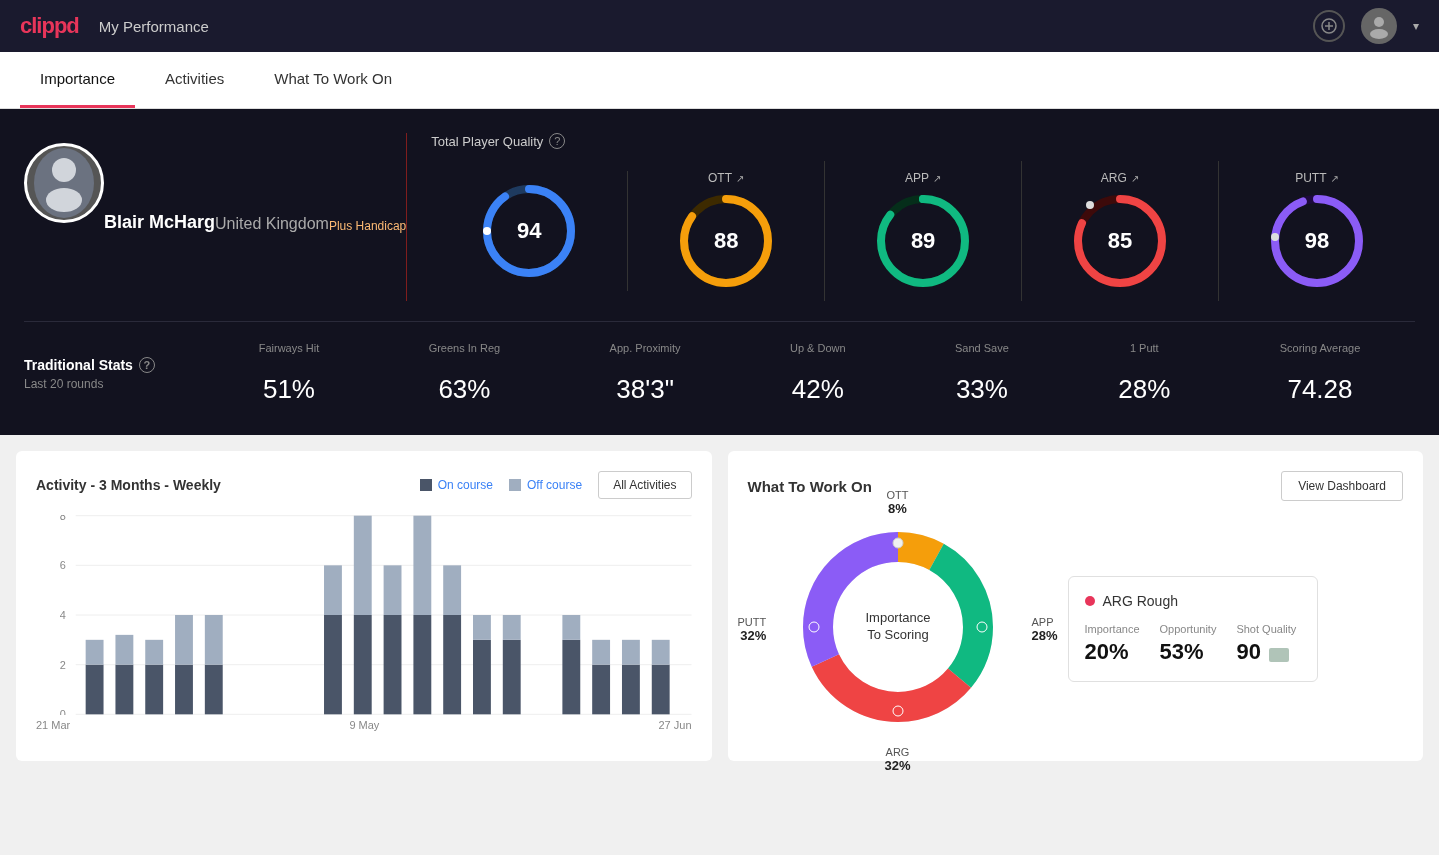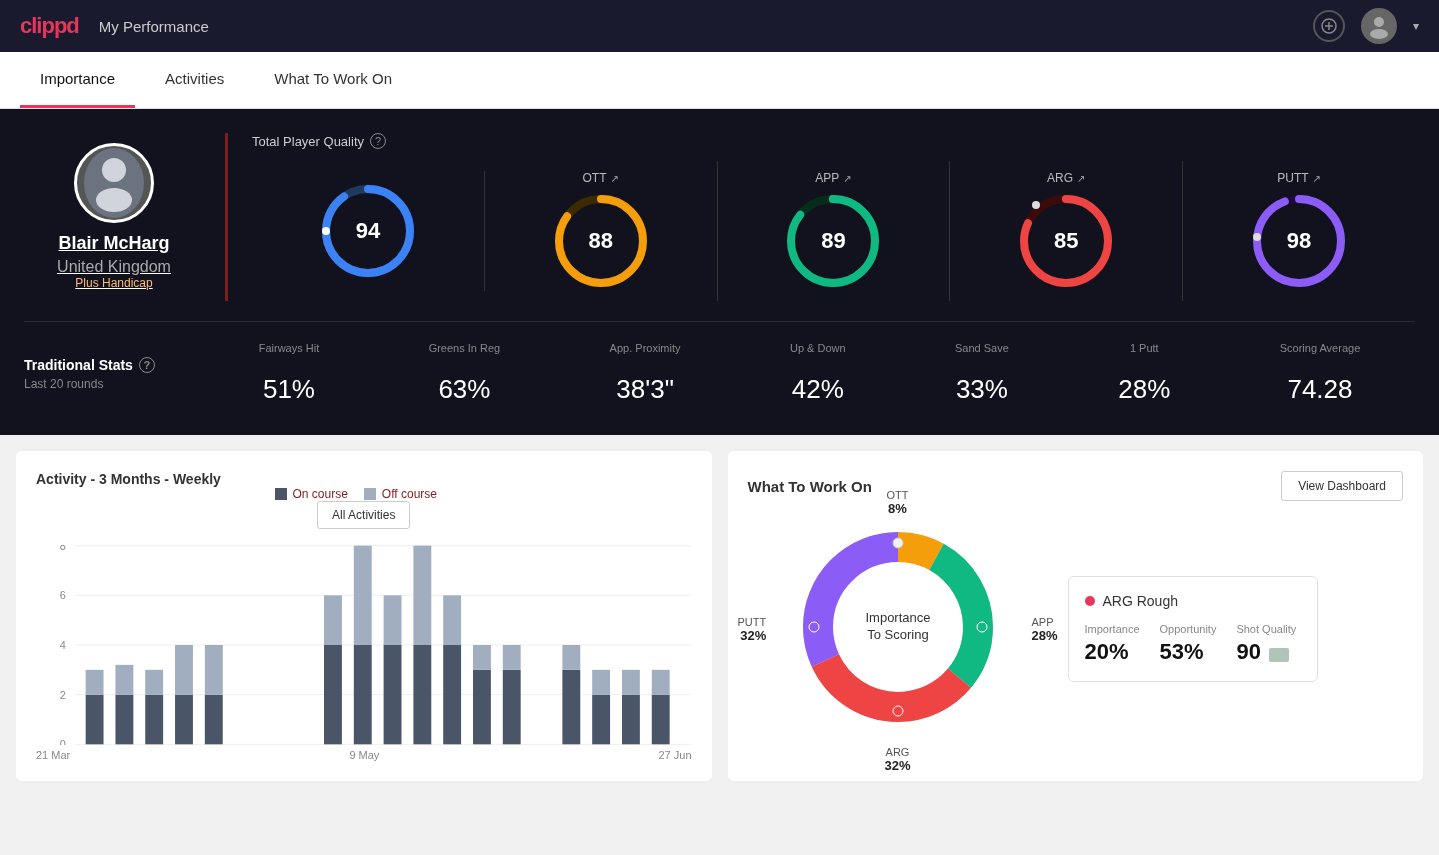--- a/index.html
+++ b/index.html
@@ -77,25 +77,23 @@
       padding: 24px 24px 30px;
       color: #fff;
     }
     .hero-top {
       display: flex;
       align-items: flex-start;
       gap: 0;
     }
     .player-info {
       display: flex;
-      flex-direction: column;
-      align-items: center;
+      align-items: flex-end;
       min-width: 180px;
       padding-top: 10px;
-      text-decoration: underline;
     }
     .player-avatar {
       width: 80px; height: 80px;
       border-radius: 50%;
       background: #555;
       border: 3px solid #fff;
       overflow: hidden;
       display: flex; align-items: center; justify-content: center;
       font-size: 28px;
       color: #fff;
@@ -114,23 +112,22 @@
       margin-top: 4px;
     }
     .player-handicap {
       font-size: 12px;
       color: #fdba74;
       text-align: center;
     }
 
     .hero-metrics {
       flex: 1;
-      border-left: 3px solid #7f1d1d;
+      border-left: 1px solid #7f1d1d;
       padding-left: 24px;
-      margin-left: 21px;
     }
     .total-quality-label {
       font-size: 13px;
       color: #ccc;
       margin-bottom: 12px;
       display: flex;
       align-items: center;
       gap: 6px;
     }
     .help-icon {
@@ -240,40 +237,39 @@
       border-radius: 6px;
       padding: 20px;
       flex: 1;
     }
 
     
     .chart-header {
       display: flex;
       align-items: center;
       margin-bottom: 16px;
-      flex-direction: column;
     }
     .chart-title {
       font-size: 14px;
       font-weight: 600;
       color: #333;
       margin-right: auto;
     }
     .chart-legend {
       display: flex;
       gap: 16px;
       align-items: center;
       margin-right: 16px;
     }
     .legend-item {
       display: flex;
       align-items: center;
       gap: 6px;
       font-size: 12px;
-      color: #7f1d1d;
+      color: #3b82f6;
     }
     .legend-dot {
       width: 12px; height: 12px;
     }
     .btn-all-activities {
       border: 1px solid #ccc;
       background: #fff;
       padding: 6px 14px;
       font-size: 12px;
       cursor: pointer;

